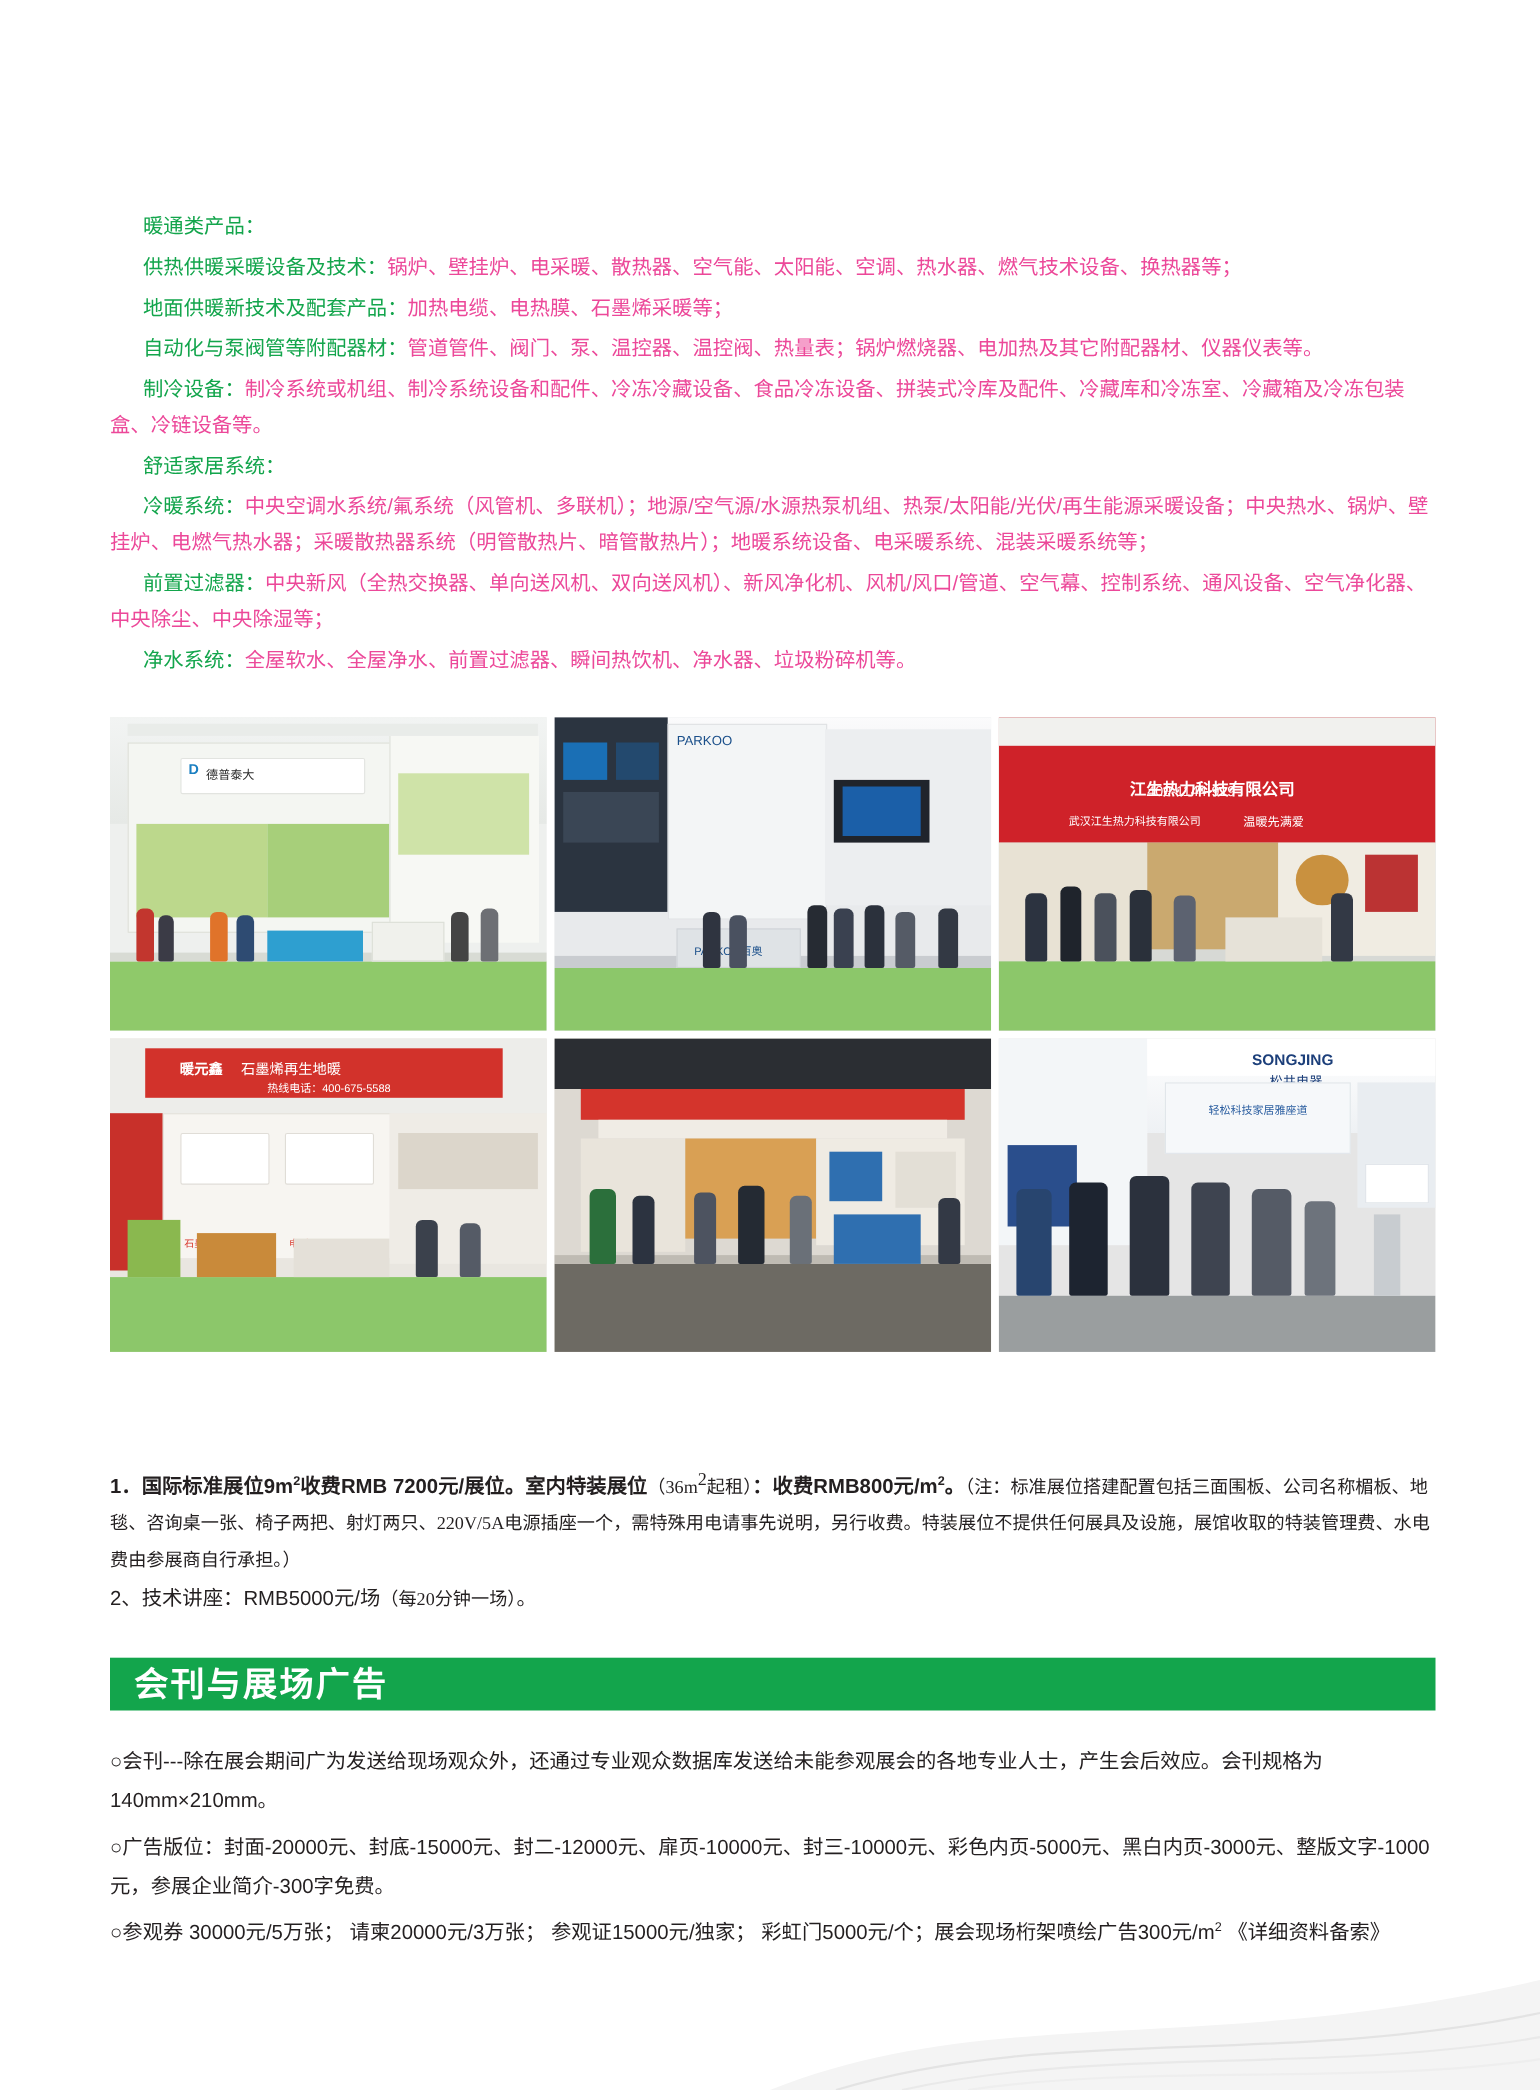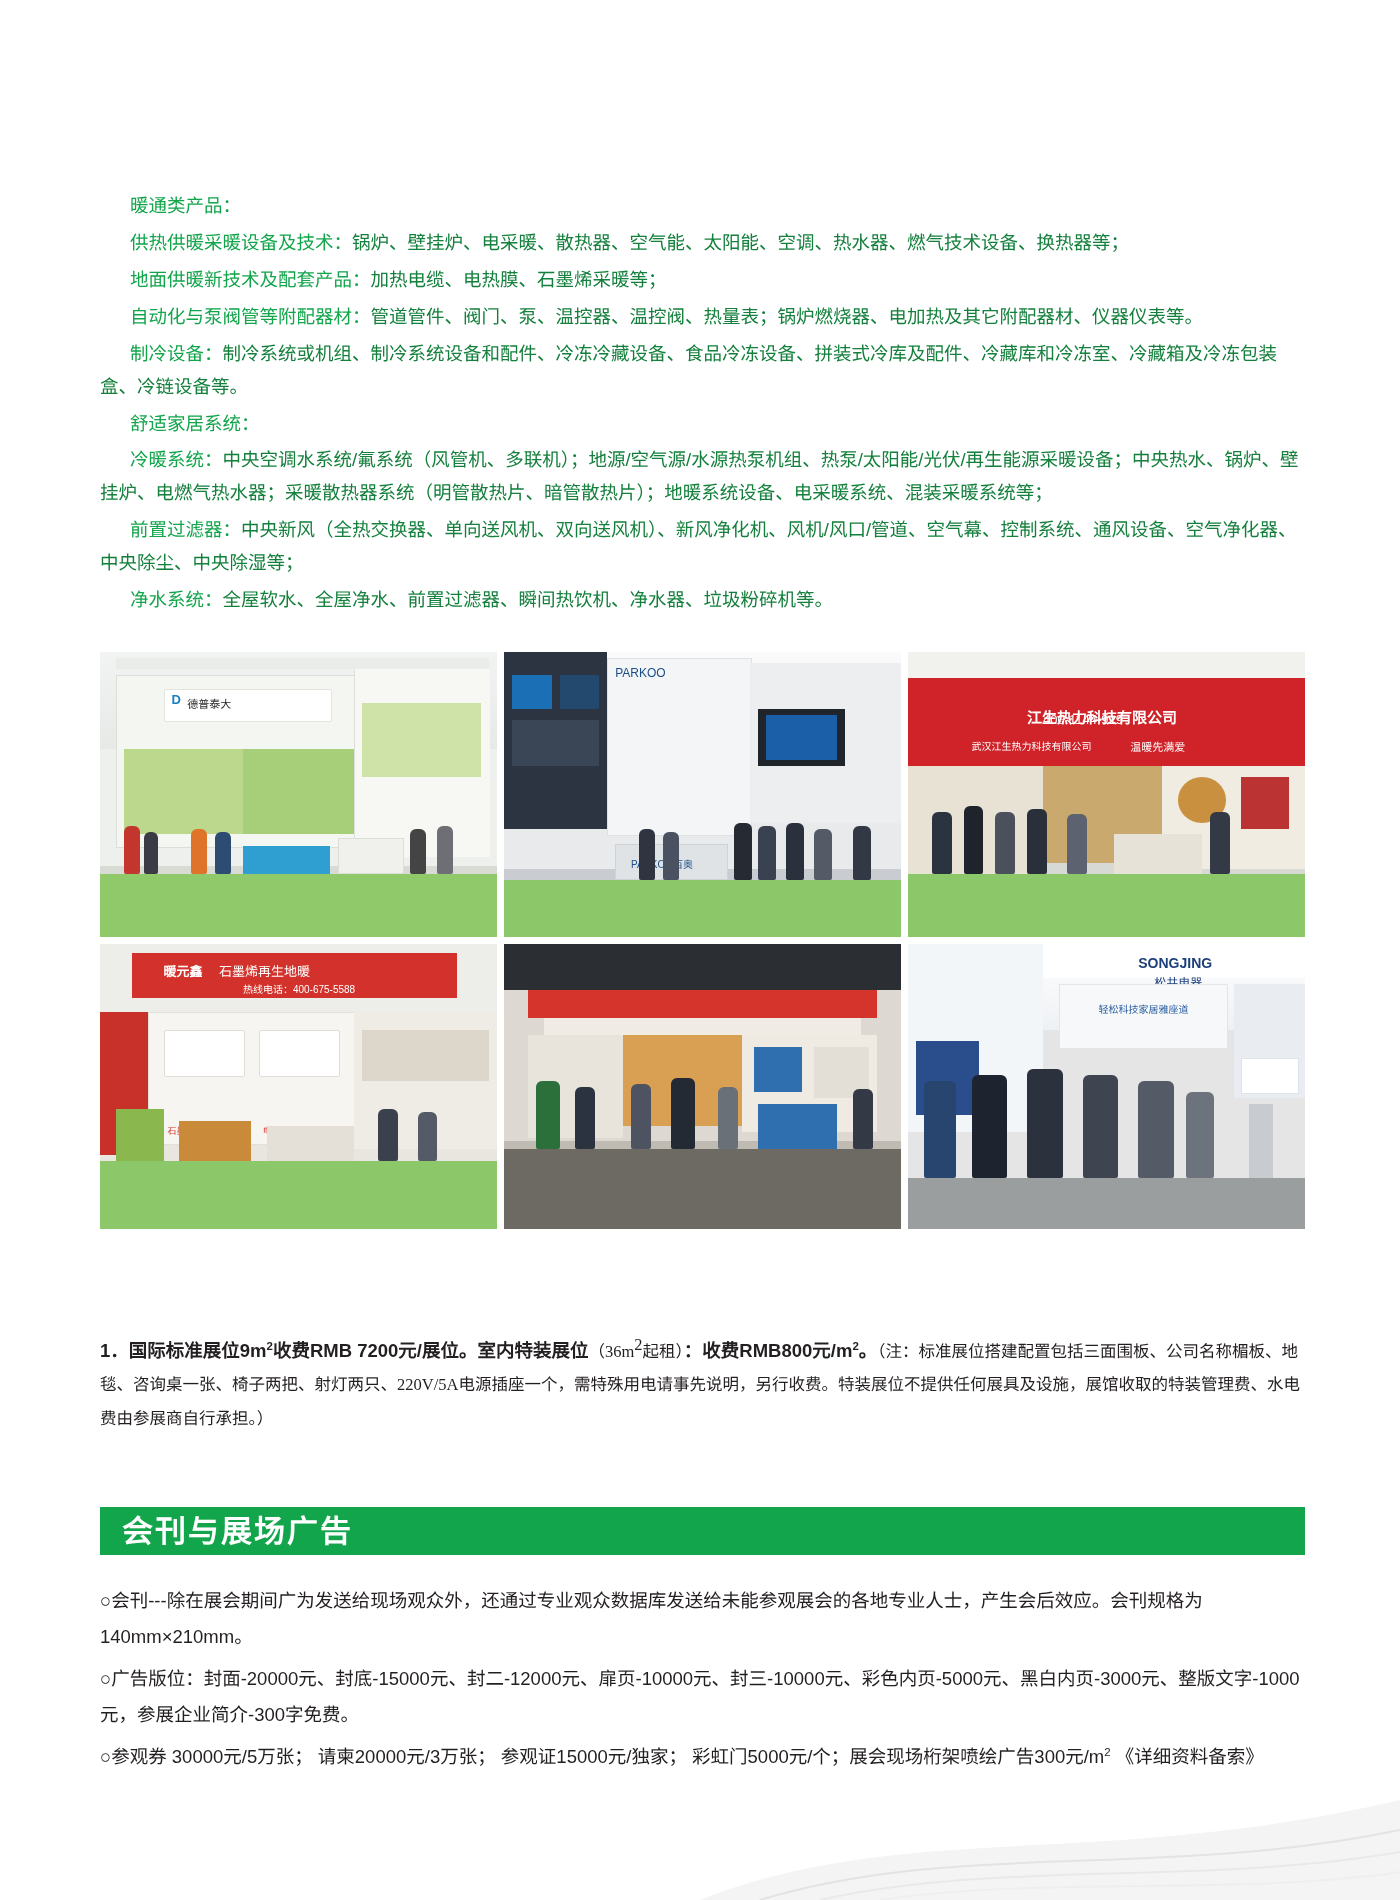--- a/index.html
+++ b/index.html
@@ -65,21 +65,21 @@
     top: 190px;
     width: 1205px;
     font-size: 18.5px;
     line-height: 1.78;
   }
   .scope p {
     margin: 0 0 4px 0;
     text-indent: 30px;
   }
   .scope .lbl { color: #13a54c; }
-  .scope .body { color: #15803d; }
+  .scope .body { color: #ec4899; }
 
   
   .photos {
     position: absolute;
     left: 100px;
     top: 652px;
     width: 1205px;
   }
   .photo-row {
     display: flex;
@@ -293,20 +293,21 @@
         <div class="person" style="left:58%;bottom:18%;width:9%;height:34%;background:#555b66;"></div>
         <div class="person" style="left:70%;bottom:18%;width:7%;height:30%;background:#6d737c;"></div>
         <div class="booth" style="left:86%;bottom:18%;width:6%;height:26%;background:#c8ccd0;"></div>
       </div>
     </div>
   </div>
 
 
   <div class="fee">
     <p><b><span>1．国际标准展位9m</span><span class="sup">2</span><span>收费RMB 7200元/展位。室内特装展位</span></b><span class="small">（36m</span><span class="small sup">2</span><span class="small">起租）</span><b><span>：收费RMB800元/m</span><span class="sup">2</span><span>。</span></b><span class="small">（注：标准展位搭建配置包括三面围板、公司名称楣板、地毯、咨询桌一张、椅子两把、射灯两只、220V/5A电源插座一个，需特殊用电请事先说明，另行收费。特装展位不提供任何展具及设施，展馆收取的特装管理费、水电费由参展商自行承担。）</span></p>
+    <p><span>2、技术讲座：RMB5000元/场</span><span class="small">（每20分钟一场）</span><span>。</span></p>
   </div>
 
   <div class="section-bar" id="bar-ads">
     <span class="bar-title">会刊与展场广告</span>
   </div>
 
   <div class="ads">
     <p>○会刊---除在展会期间广为发送给现场观众外，还通过专业观众数据库发送给未能参观展会的各地专业人士，产生会后效应。会刊规格为140mm×210mm。</p>
     <p>○广告版位：封面-20000元、封底-15000元、封二-12000元、扉页-10000元、封三-10000元、彩色内页-5000元、黑白内页-3000元、整版文字-1000元，参展企业简介-300字免费。</p>
     <p><span>○参观券 30000元/5万张；  请柬20000元/3万张；  参观证15000元/独家；  彩虹门5000元/个；展会现场桁架喷绘广告300元/m</span><span class="sup">2</span><span> 《详细资料备索》</span></p>

